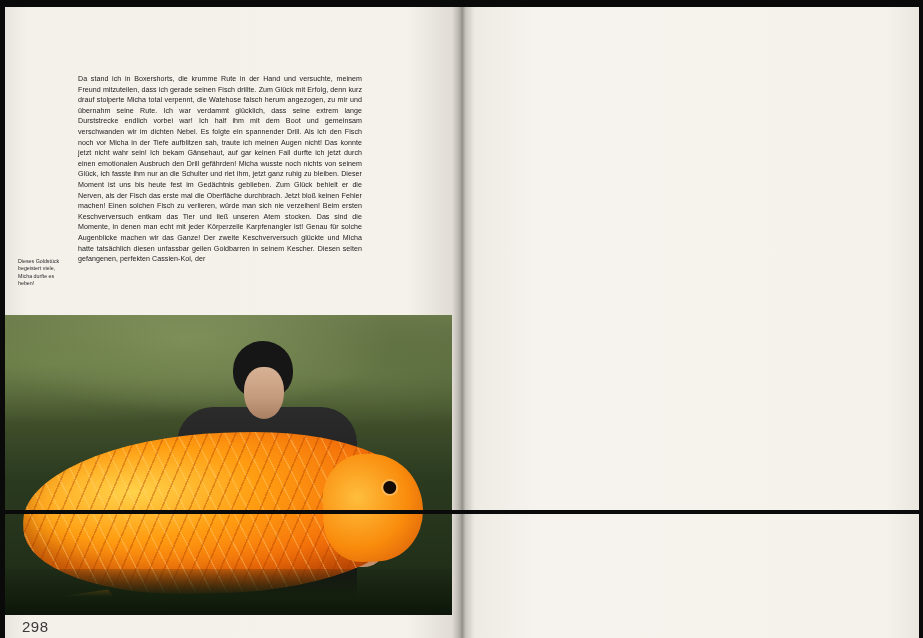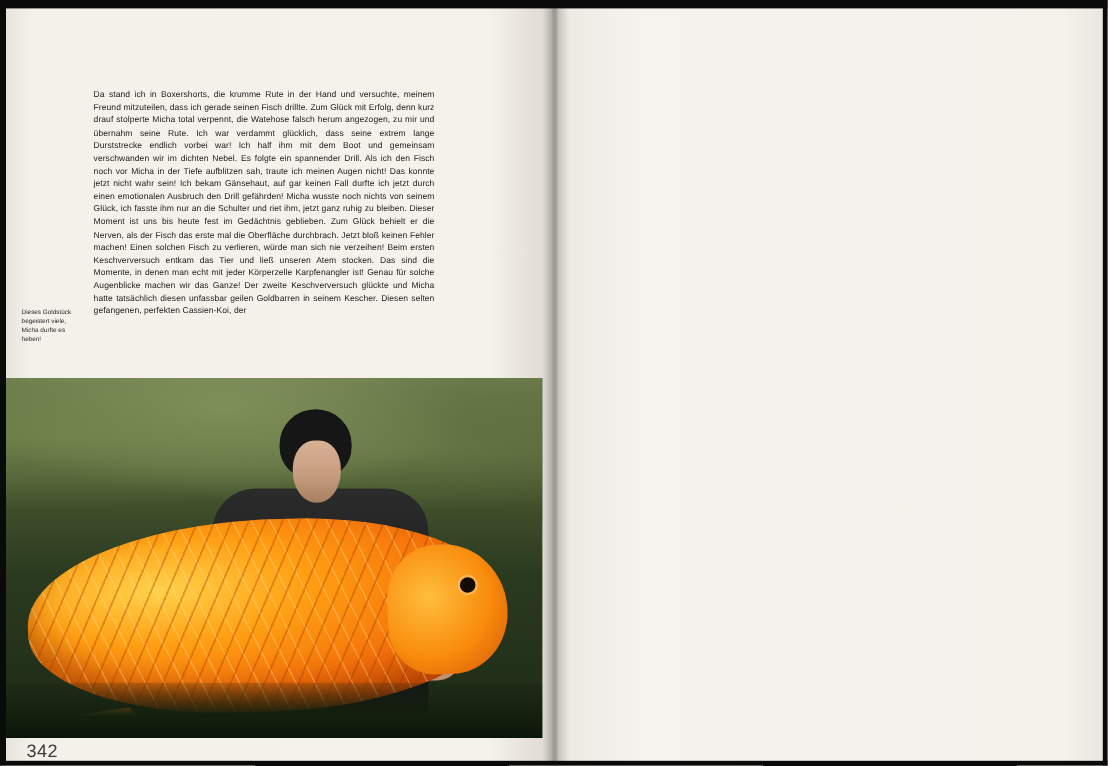--- a/index.html
+++ b/index.html
@@ -9,21 +9,21 @@
   }
   body {
     width: 923px;
     height: 638px;
     font-family: "Liberation Sans", sans-serif;
     overflow: hidden;
   }
   #spread {
     position: relative;
     width: 923px;
-    height: 638px;
+    height: 514px;
     background: #efece6;
   }
   
   .page {
     position: absolute;
     top: 0;
     height: 638px;
     background: #f2efe9;
     overflow: hidden;
   }
@@ -212,21 +212,21 @@
       <div id="koi-fish">
         <div id="koi-scales"></div>
         <div id="koi-head"></div>
         <div id="koi-eye"></div>
         <div id="koi-tail"></div>
 
       </div>
       <div id="koi-water"></div>
     </div>
 
-    <div class="folio" id="folio-left">342</div>
+    <div class="folio" id="folio-left">298</div>
   </div>
 
   <div class="page right">
 
     
 
     
 
     
 

